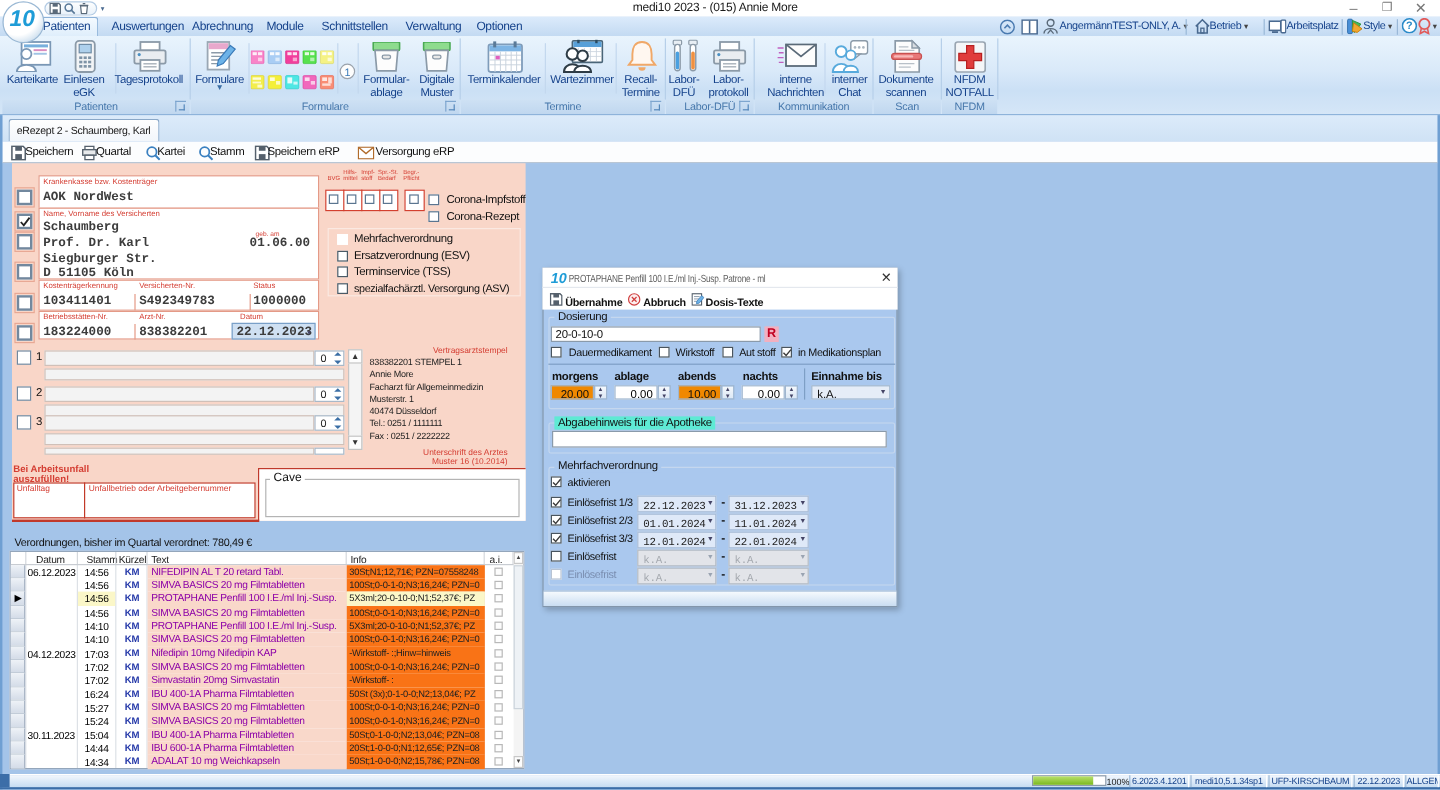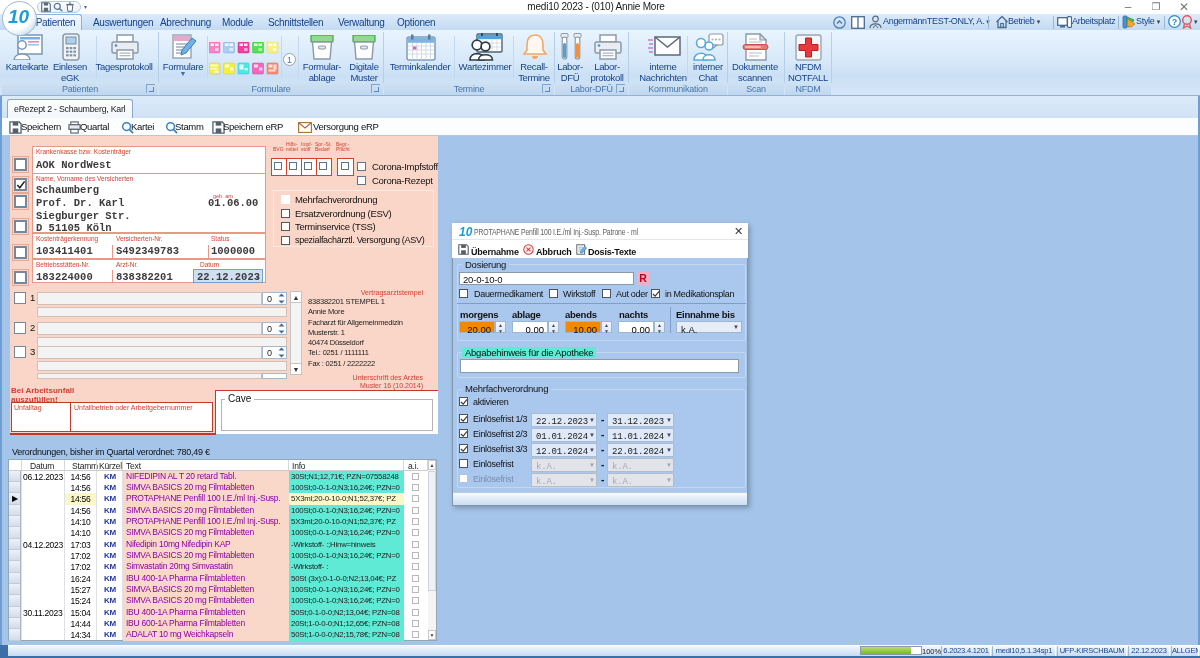--- a/index.html
+++ b/index.html
@@ -45,21 +45,21 @@
 .redtx{color:#d43d32;position:absolute}
 
 #vlabel{left:12px;top:447px;font-size:9px;letter-spacing:-0.25px;color:#111}
 #vtable{left:8px;top:459px;width:429px;height:182px;background:#fff;border:1px solid #94a6bb}
 .th{font-size:8.5px;letter-spacing:-0.2px;color:#222;position:absolute;top:461px}
 .tr{position:absolute;height:11.4px;font-size:8.5px;letter-spacing:-0.25px;white-space:nowrap;overflow:hidden}
 .c-dat{left:22px;width:43px;color:#000;position:absolute}
 .c-zeit{left:65px;width:31px;color:#000;position:absolute;text-align:center}
 .c-km{left:97px;width:26px;color:#2438a8;position:absolute;text-align:center;font-weight:bold;font-size:8px}
 .c-txt{left:123px;width:166px;color:#8c00a8;position:absolute;background:#f9d8ca;padding-left:3px;overflow:hidden}
-.c-info{left:289px;width:115px;color:#222;position:absolute;background:#5eead4;font-size:7.8px;letter-spacing:-0.2px;padding-left:2px;overflow:hidden}
+.c-info{left:289px;width:115px;color:#222;position:absolute;background:#f97316;font-size:7.8px;letter-spacing:-0.2px;padding-left:2px;overflow:hidden}
 .aibox{left:412px;width:7px;height:7px;border:1px solid #b8b8b8;background:#fdfdfd;position:absolute}
 
 #dlg{left:452px;top:223px;width:296px;height:283px;background:#aac8ee;border:1px solid #8296ab;box-shadow:2px 2px 5px rgba(0,0,0,0.25)}
 #dlgtitle{left:452px;top:223px;width:296px;height:17px;background:#fff;border-bottom:1px solid #e4e8ee}
 #dlgtools{left:452px;top:240px;width:296px;height:18px;background:#fff}
 .dgb{position:absolute;border:1px solid #c5d7ee;border-radius:2px}
 .dgleg{position:absolute;font-size:9.5px;letter-spacing:-0.25px;color:#111;background:transparent}
 .dcb{width:9px;height:9px;background:#fff;border:1px solid #49555f;position:absolute}
 .dlab{font-size:9px;letter-spacing:-0.3px;color:#111;position:absolute;white-space:nowrap}
 .dbold{font-size:9.5px;letter-spacing:-0.25px;font-weight:bold;color:#111;position:absolute}
@@ -69,21 +69,21 @@
 .dfgrey{background:#e2e4e9;color:#a6aab0;border-color:#b4bcc6}
 
 #status{left:0;top:645px;width:1200px;height:11px;background:linear-gradient(#f2f7fd,#c6dcf2);border-top:1px solid #fff}
 #statline{left:0;top:656px;width:1200px;height:2px;background:#3c6ea8}
 .scell{top:646px;height:10px;font-size:7.5px;letter-spacing:-0.2px;color:#15428b;position:absolute;line-height:10px;border-left:1px solid #9cb8d6;border-right:1px solid #fff;text-align:center}
 svg{position:absolute}
 </style></head>
 <body>
 
 <div class="a" id="titlebar"></div>
-<div class="a" id="apptitle">medi10 2023 - (010) Annie More</div>
+<div class="a" id="apptitle">medi10 2023 - (015) Annie More</div>
 <div class="a winbtn" style="left:1113px;color:#777">–</div>
 <div class="a winbtn" style="left:1141px;color:#777;font-size:10px">❐</div>
 <div class="a winbtn" style="left:1169px;color:#777">✕</div>
 
 <div class="a" style="left:37px;top:1px;width:44px;height:12px;background:linear-gradient(#fdfefe,#e8f1fa);border:1px solid #b3cbe4;border-radius:6px"></div>
 <div class="a" style="left:2px;top:1px;width:35px;height:35px;border-radius:50%;background:radial-gradient(circle at 35% 30%,#ffffff 55%,#d8e6f2 75%,#9fc0de);border:1px solid #9ab8d4;z-index:9"></div>
 <div class="a" style="left:8px;top:6px;font-size:19px;font-weight:bold;font-style:italic;color:#1e9cd7;z-index:10;font-family:'Liberation Sans'">10</div>
 
 <div class="a" id="menurow"></div>
 <div class="a" id="ptab">Patienten</div>
@@ -728,21 +728,21 @@
 <div class="dgb" style="left:457px;top:264px;width:289px;height:77px"></div>
 <div class="dgleg" style="left:462px;top:259px;background:#aac8ee;padding:0 3px">Dosierung</div>
 <div class="a" style="left:459px;top:272px;width:175px;height:13px;background:#fff;border:1px solid #8a9aaa"></div>
 <div class="a" style="left:463px;top:274px;font-size:9.5px;letter-spacing:-0.2px;color:#111">20-0-10-0</div>
 <div class="a" style="left:637px;top:272px;width:12px;height:13px;background:#f2b0c0;text-align:center;font-size:10.5px;font-weight:bold;color:#c00020;line-height:13px">R</div>
 <div class="dcb" style="left:459px;top:289px"></div>
 <div class="dlab" style="left:474px;top:289px">Dauermedikament</div>
 <div class="dcb" style="left:549px;top:289px"></div>
 <div class="dlab" style="left:563px;top:289px">Wirkstoff</div>
 <div class="dcb" style="left:602px;top:289px"></div>
-<div class="dlab" style="left:616px;top:289px">Aut oder</div>
+<div class="dlab" style="left:616px;top:289px">Aut stoff</div>
 <div class="dcb" style="left:651px;top:289px"></div>
 <svg style="left:652px;top:290px" width="8" height="8" viewBox="0 0 9 9">
     <path d="M1 4.5 L3.5 7 L8 1.5" fill="none" stroke="#3a3a3a" stroke-width="1.3"></path>
   </svg>
 <div class="dlab" style="left:665px;top:289px">in Medikationsplan</div>
 <div class="a" style="left:457px;top:303px;width:289px;height:1px;background:#7e9fc5"></div>
 <div class="dbold" style="left:460px;top:309px">morgens</div>
 <div class="dbold" style="left:512px;top:309px">ablage</div>
 <div class="dbold" style="left:565px;top:309px">abends</div>
 <div class="dbold" style="left:619px;top:309px">nachts</div>

